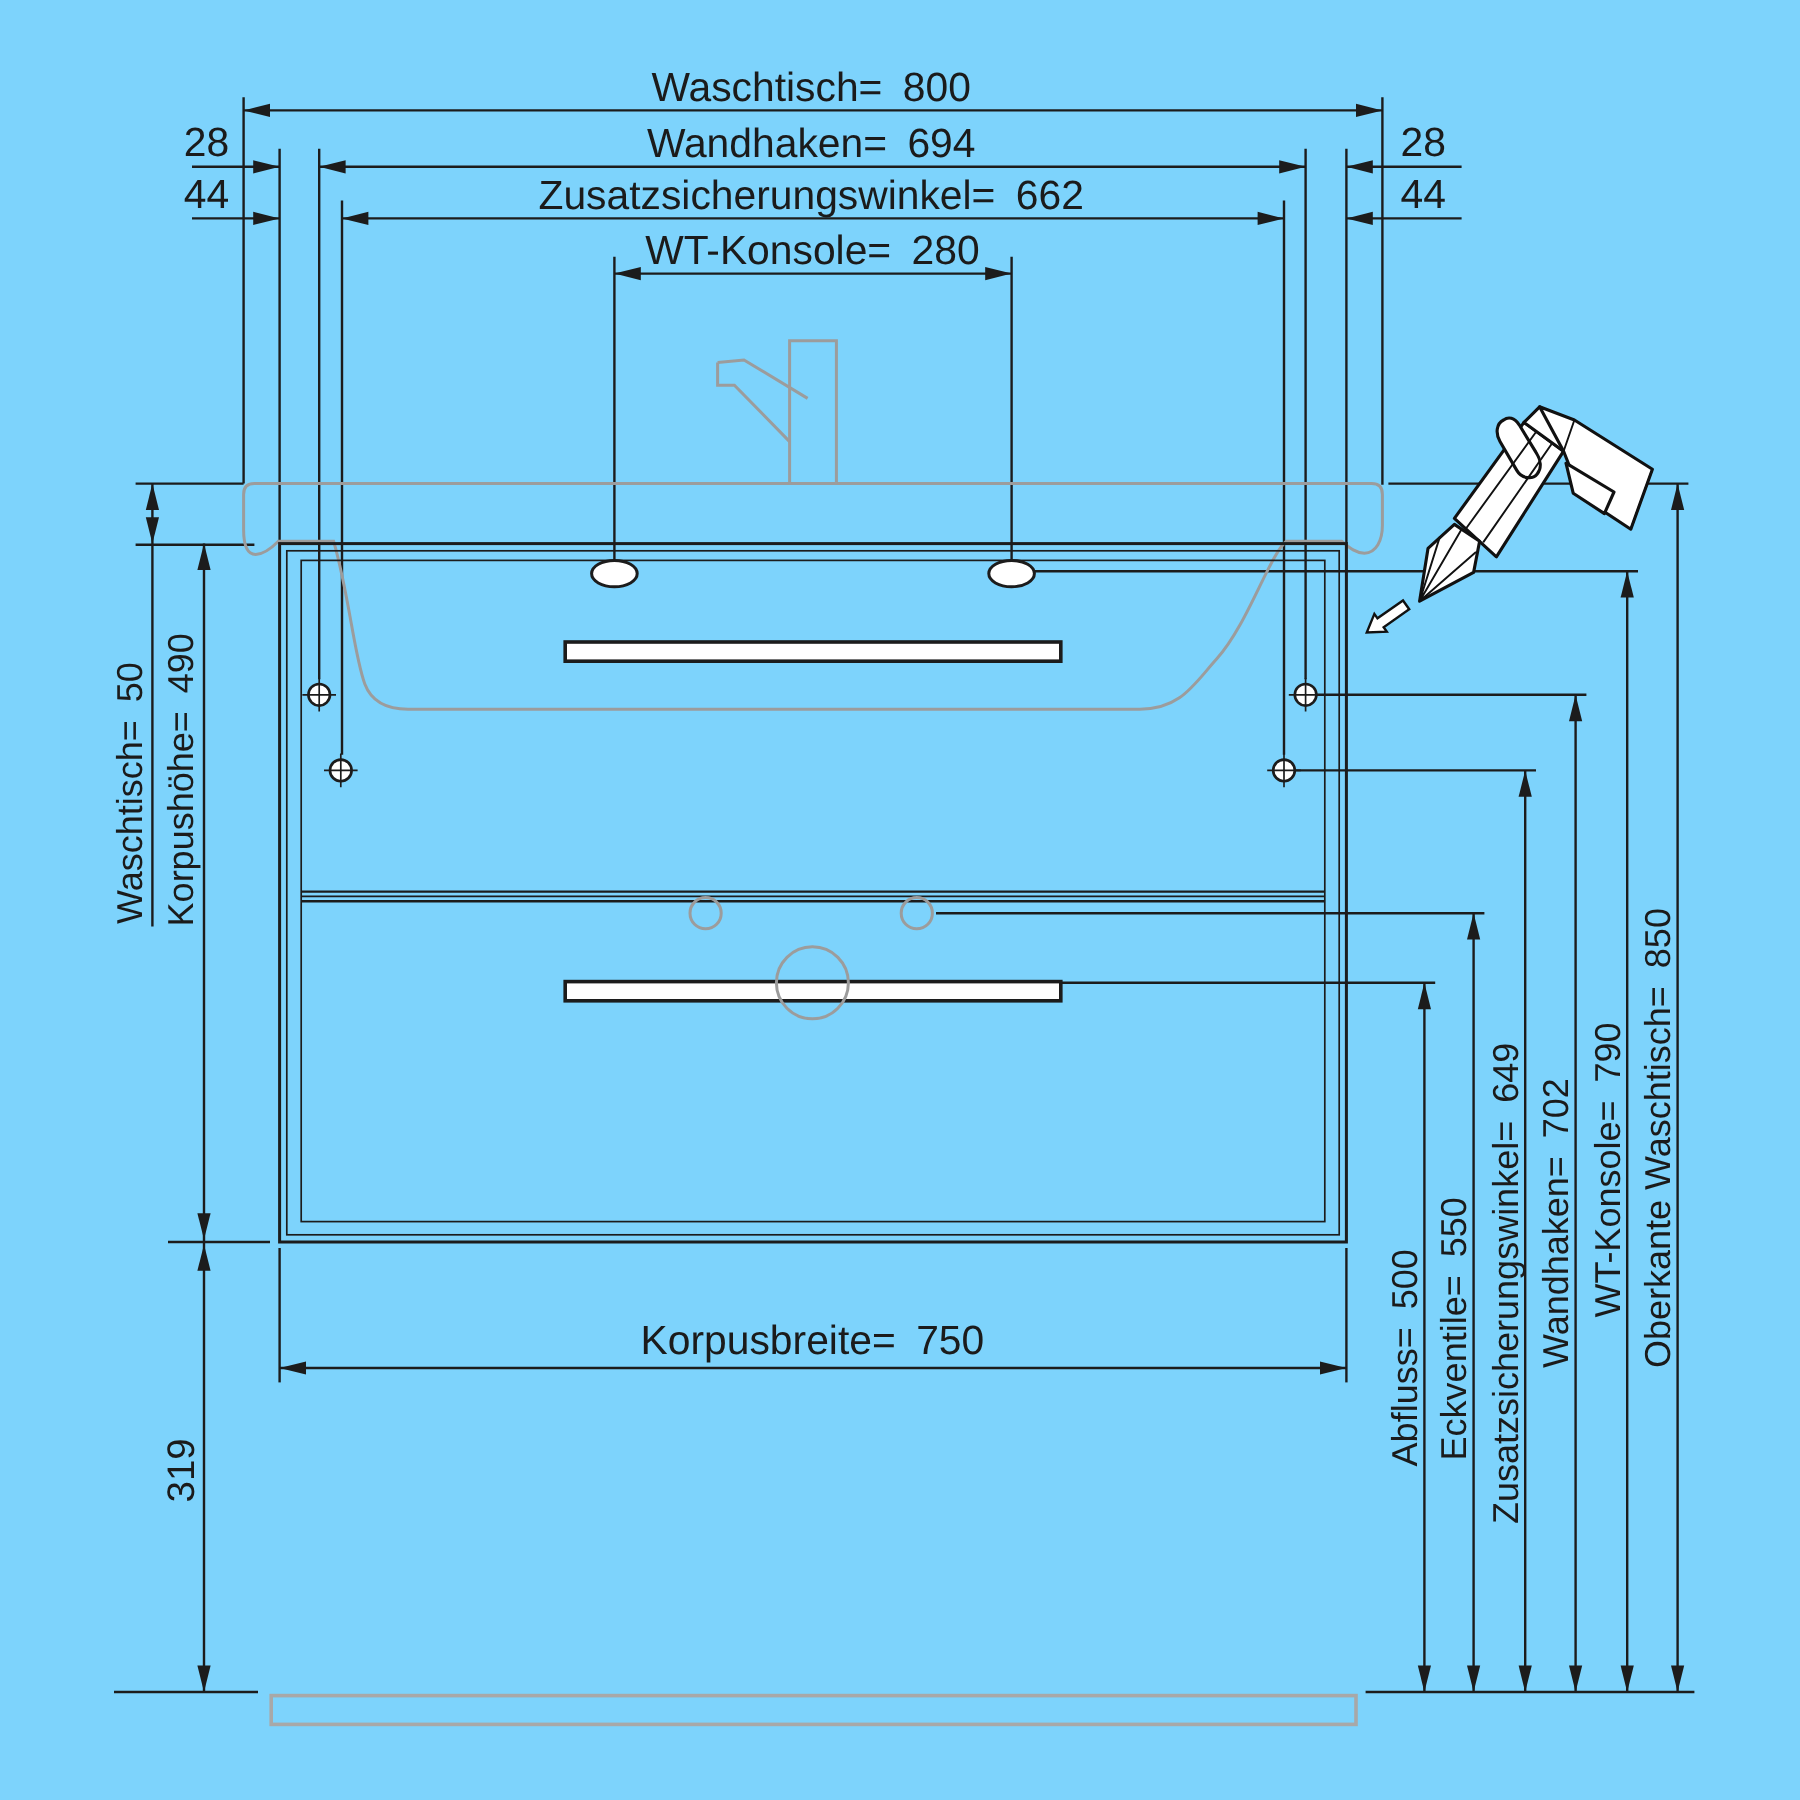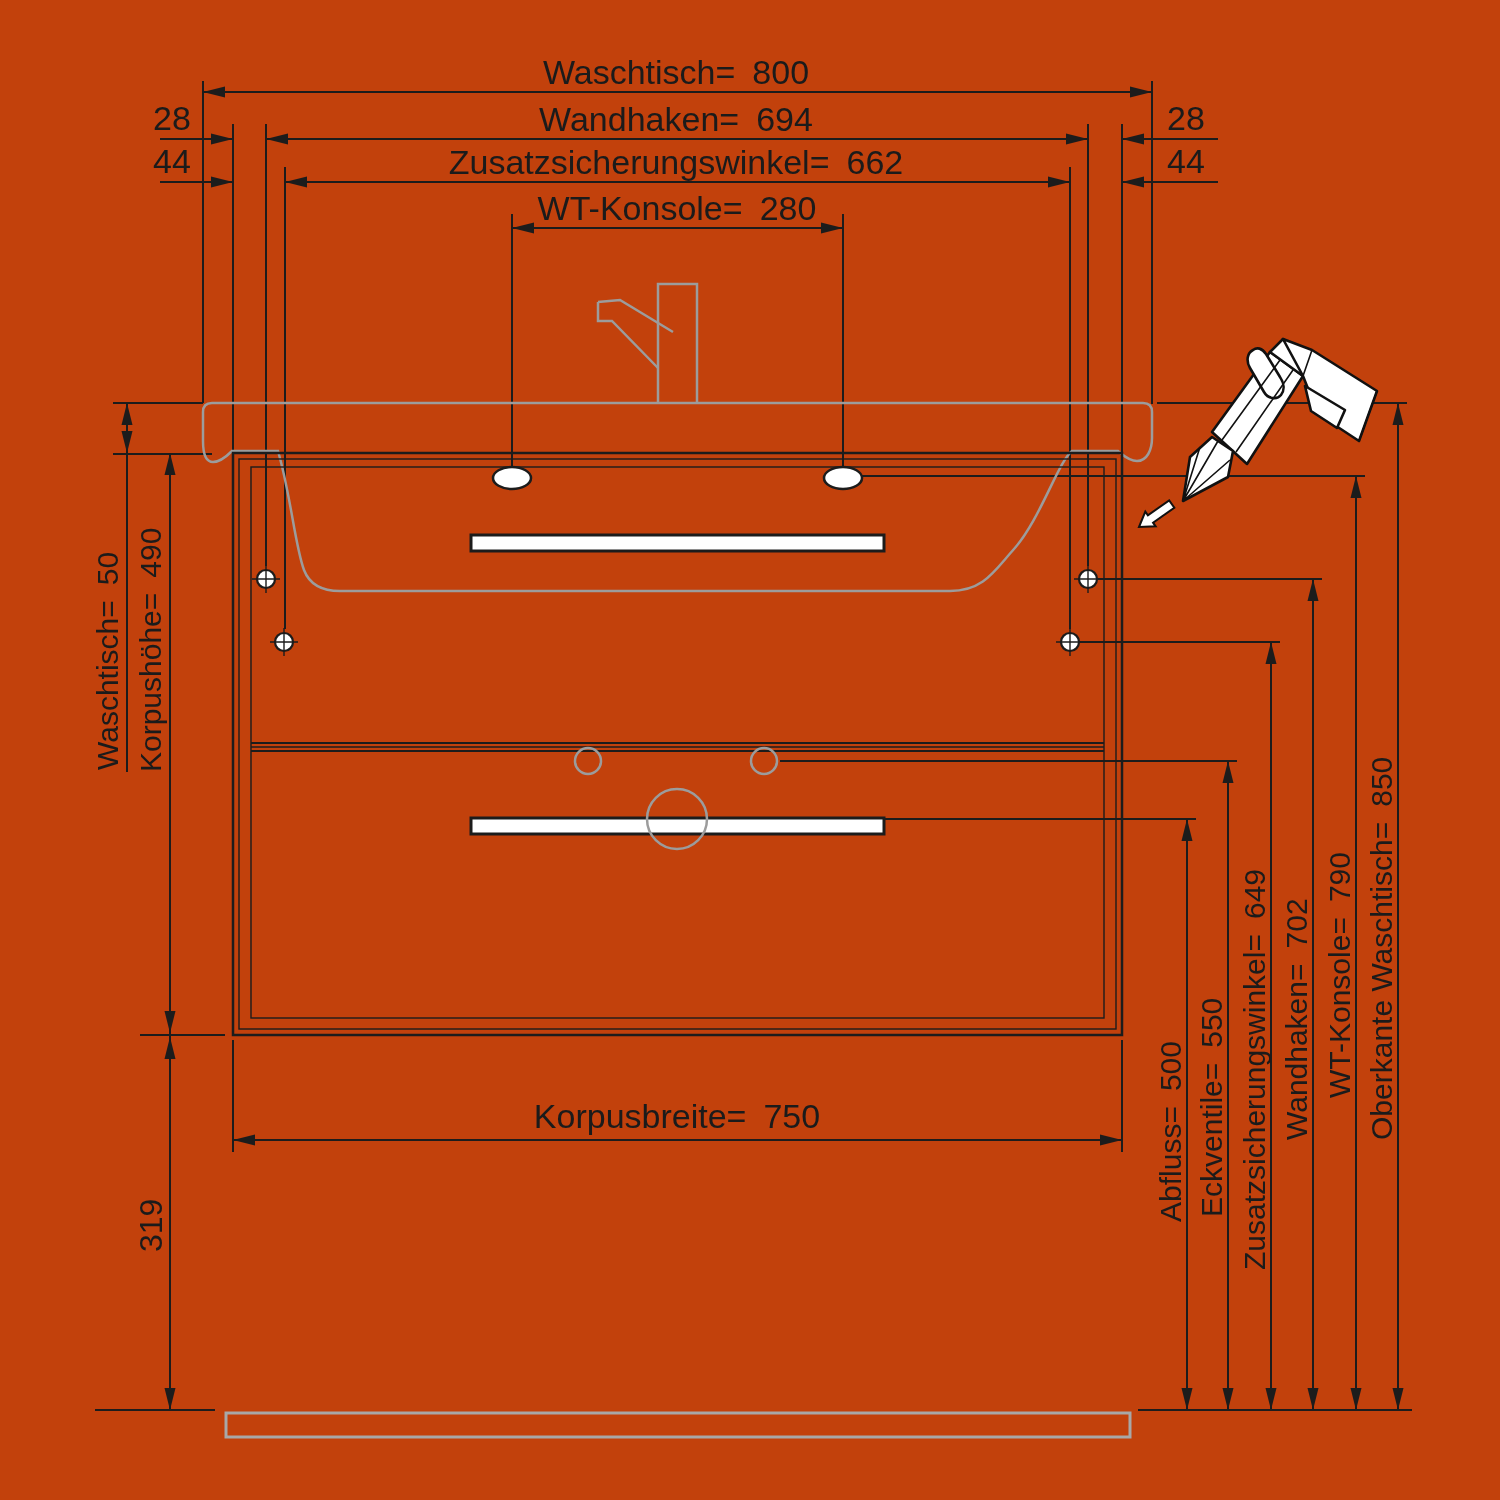--- a/index.html
+++ b/index.html
@@ -1,16 +1,16 @@
 <!DOCTYPE html>
 <html><head>
 <meta charset="utf-8">
 <style>
   html,body{margin:0;padding:0;background:#ffffff;width:1500px;height:1500px;overflow:hidden;}
-  #stage{width:1500px;height:1500px;position:relative;background:#c2410c;}
+  #stage{width:1500px;height:1500px;position:relative;background:#7dd3fc;}
   svg{display:block;}
   text{font-family:"Liberation Sans","DejaVu Sans",sans-serif;fill:#1b1b1b;}
   .dimtxt{font-size:34px;}
   .sidetxt{font-size:30px;}
   .l319{font-size:32px;}
   .blk{stroke:#1c1c1c;stroke-width:2;fill:none;}
   .blk25{stroke:#1c1c1c;stroke-width:2.5;fill:none;}
   .thin{stroke:#1c1c1c;stroke-width:1.4;fill:none;}
   .arrow{fill:#1c1c1c;stroke:none;}
   .gray{stroke:#9c9c9c;stroke-width:2.5;fill:none;}

